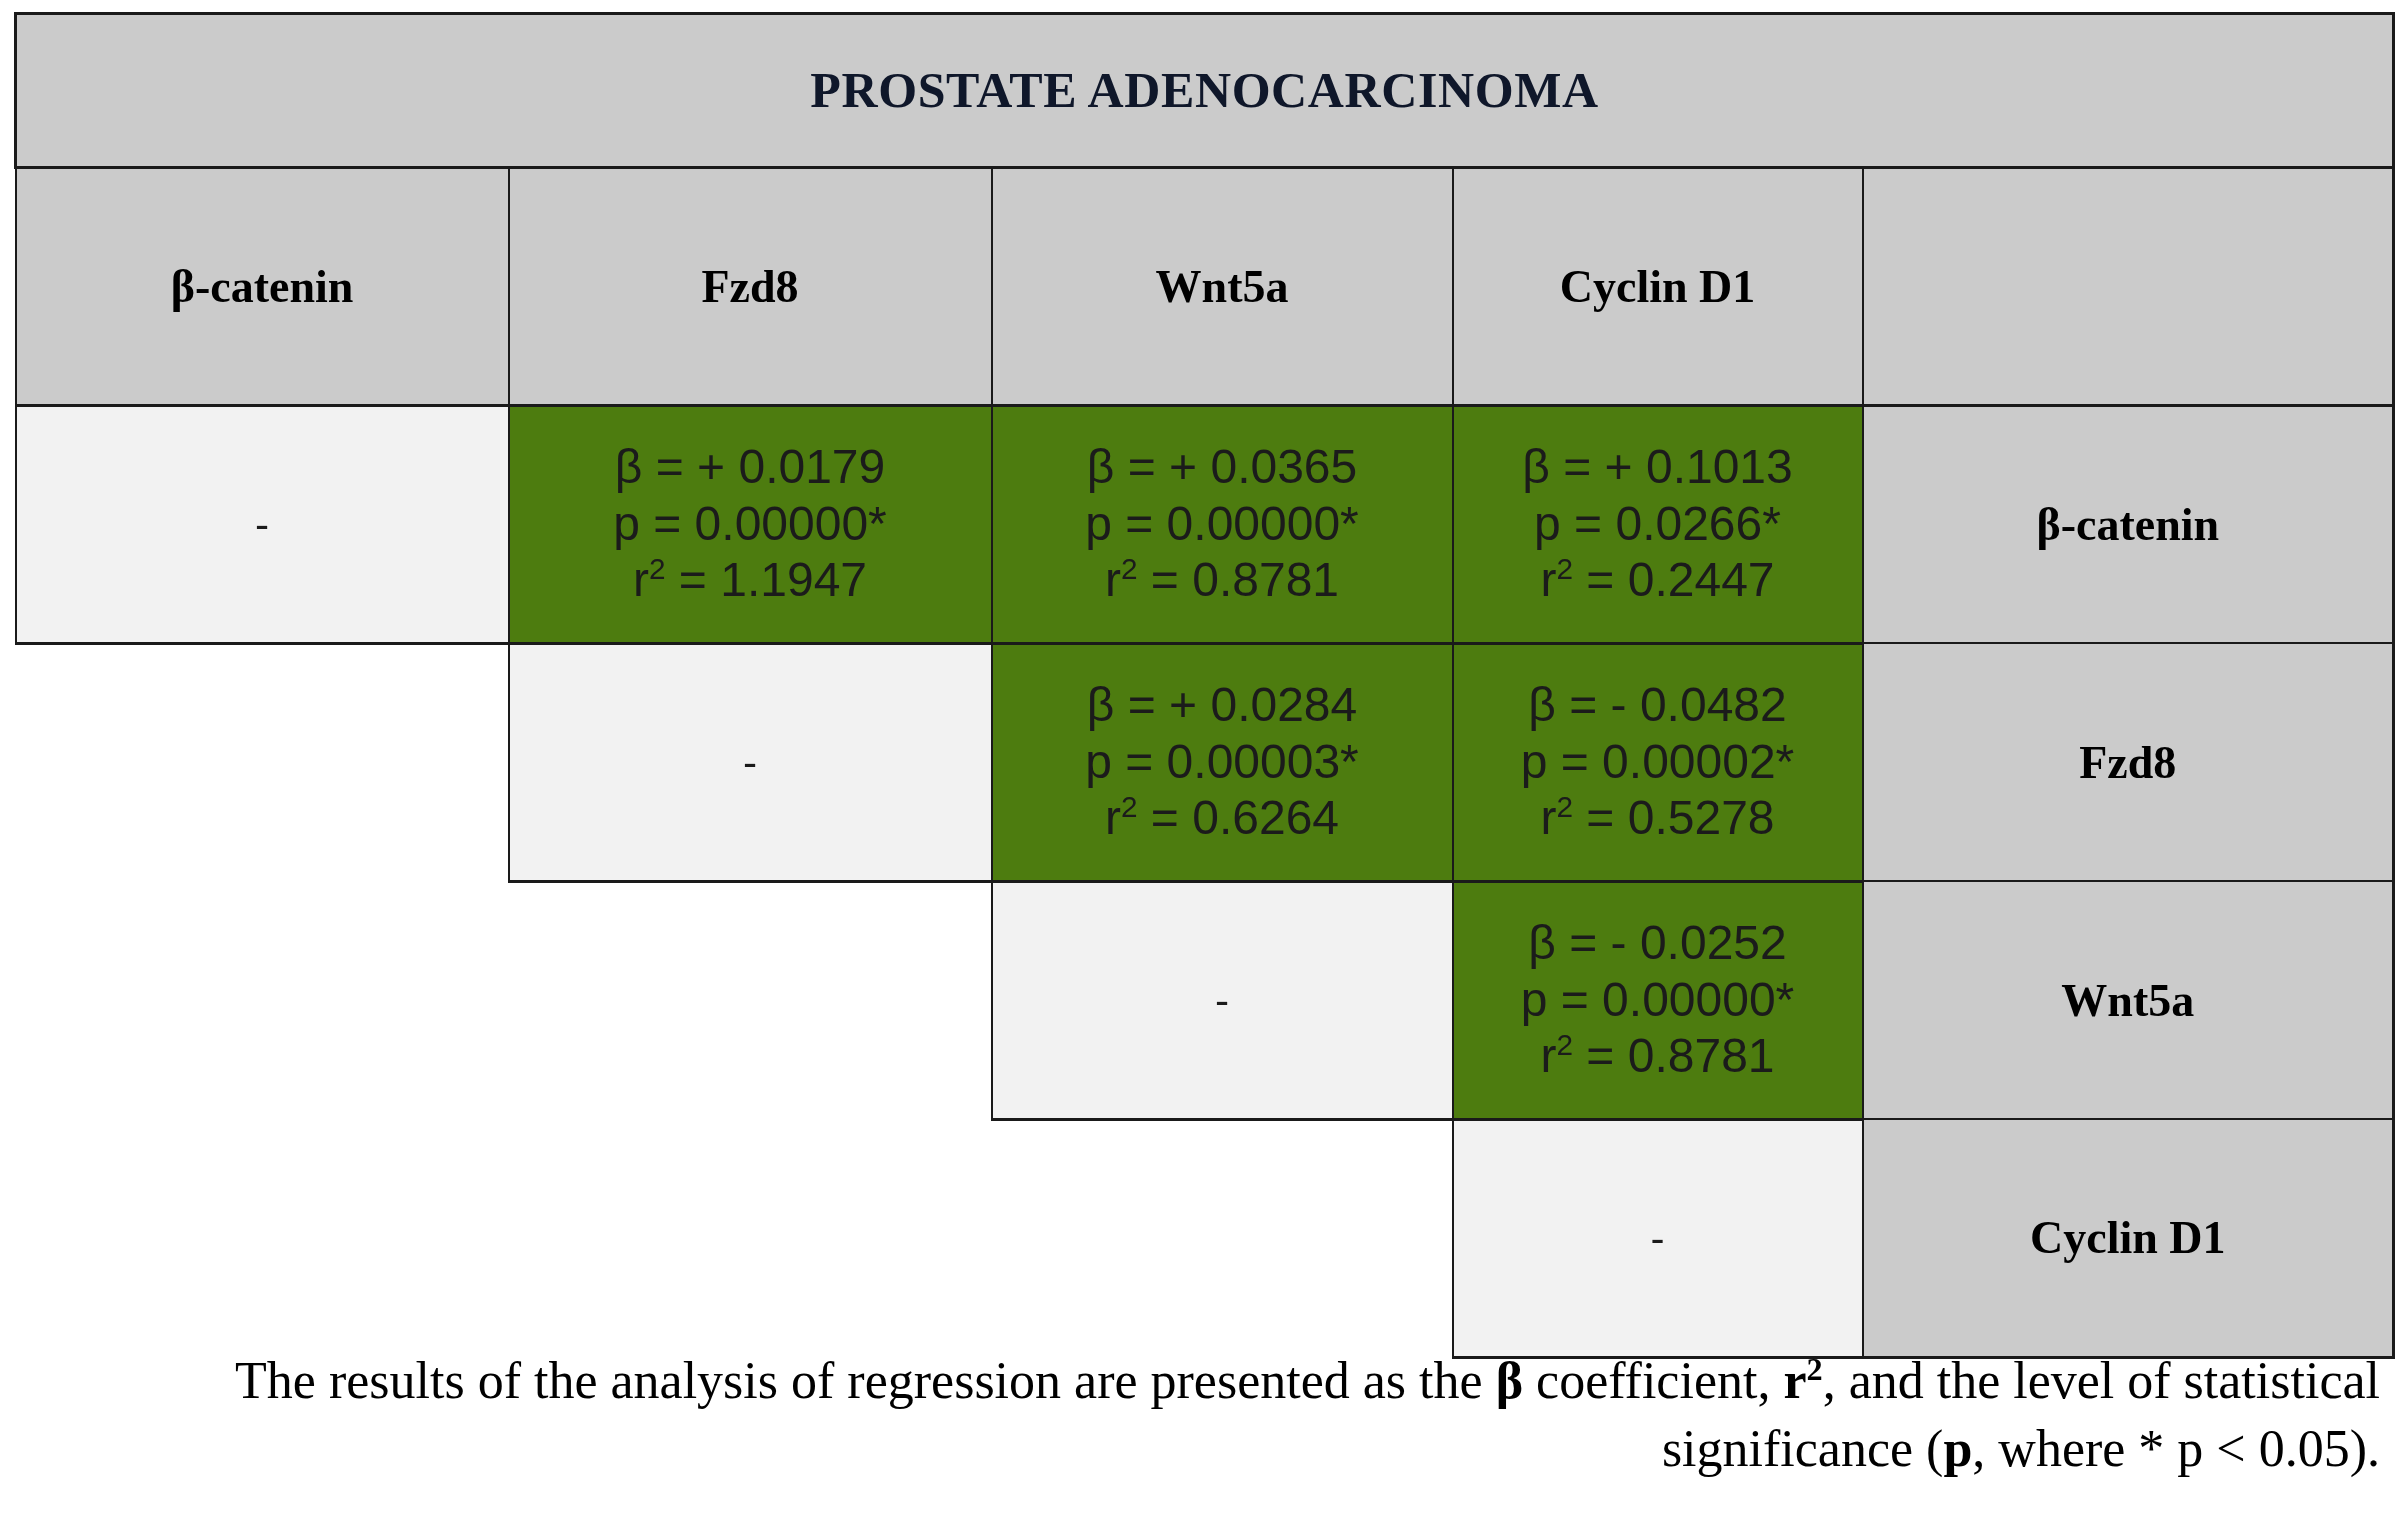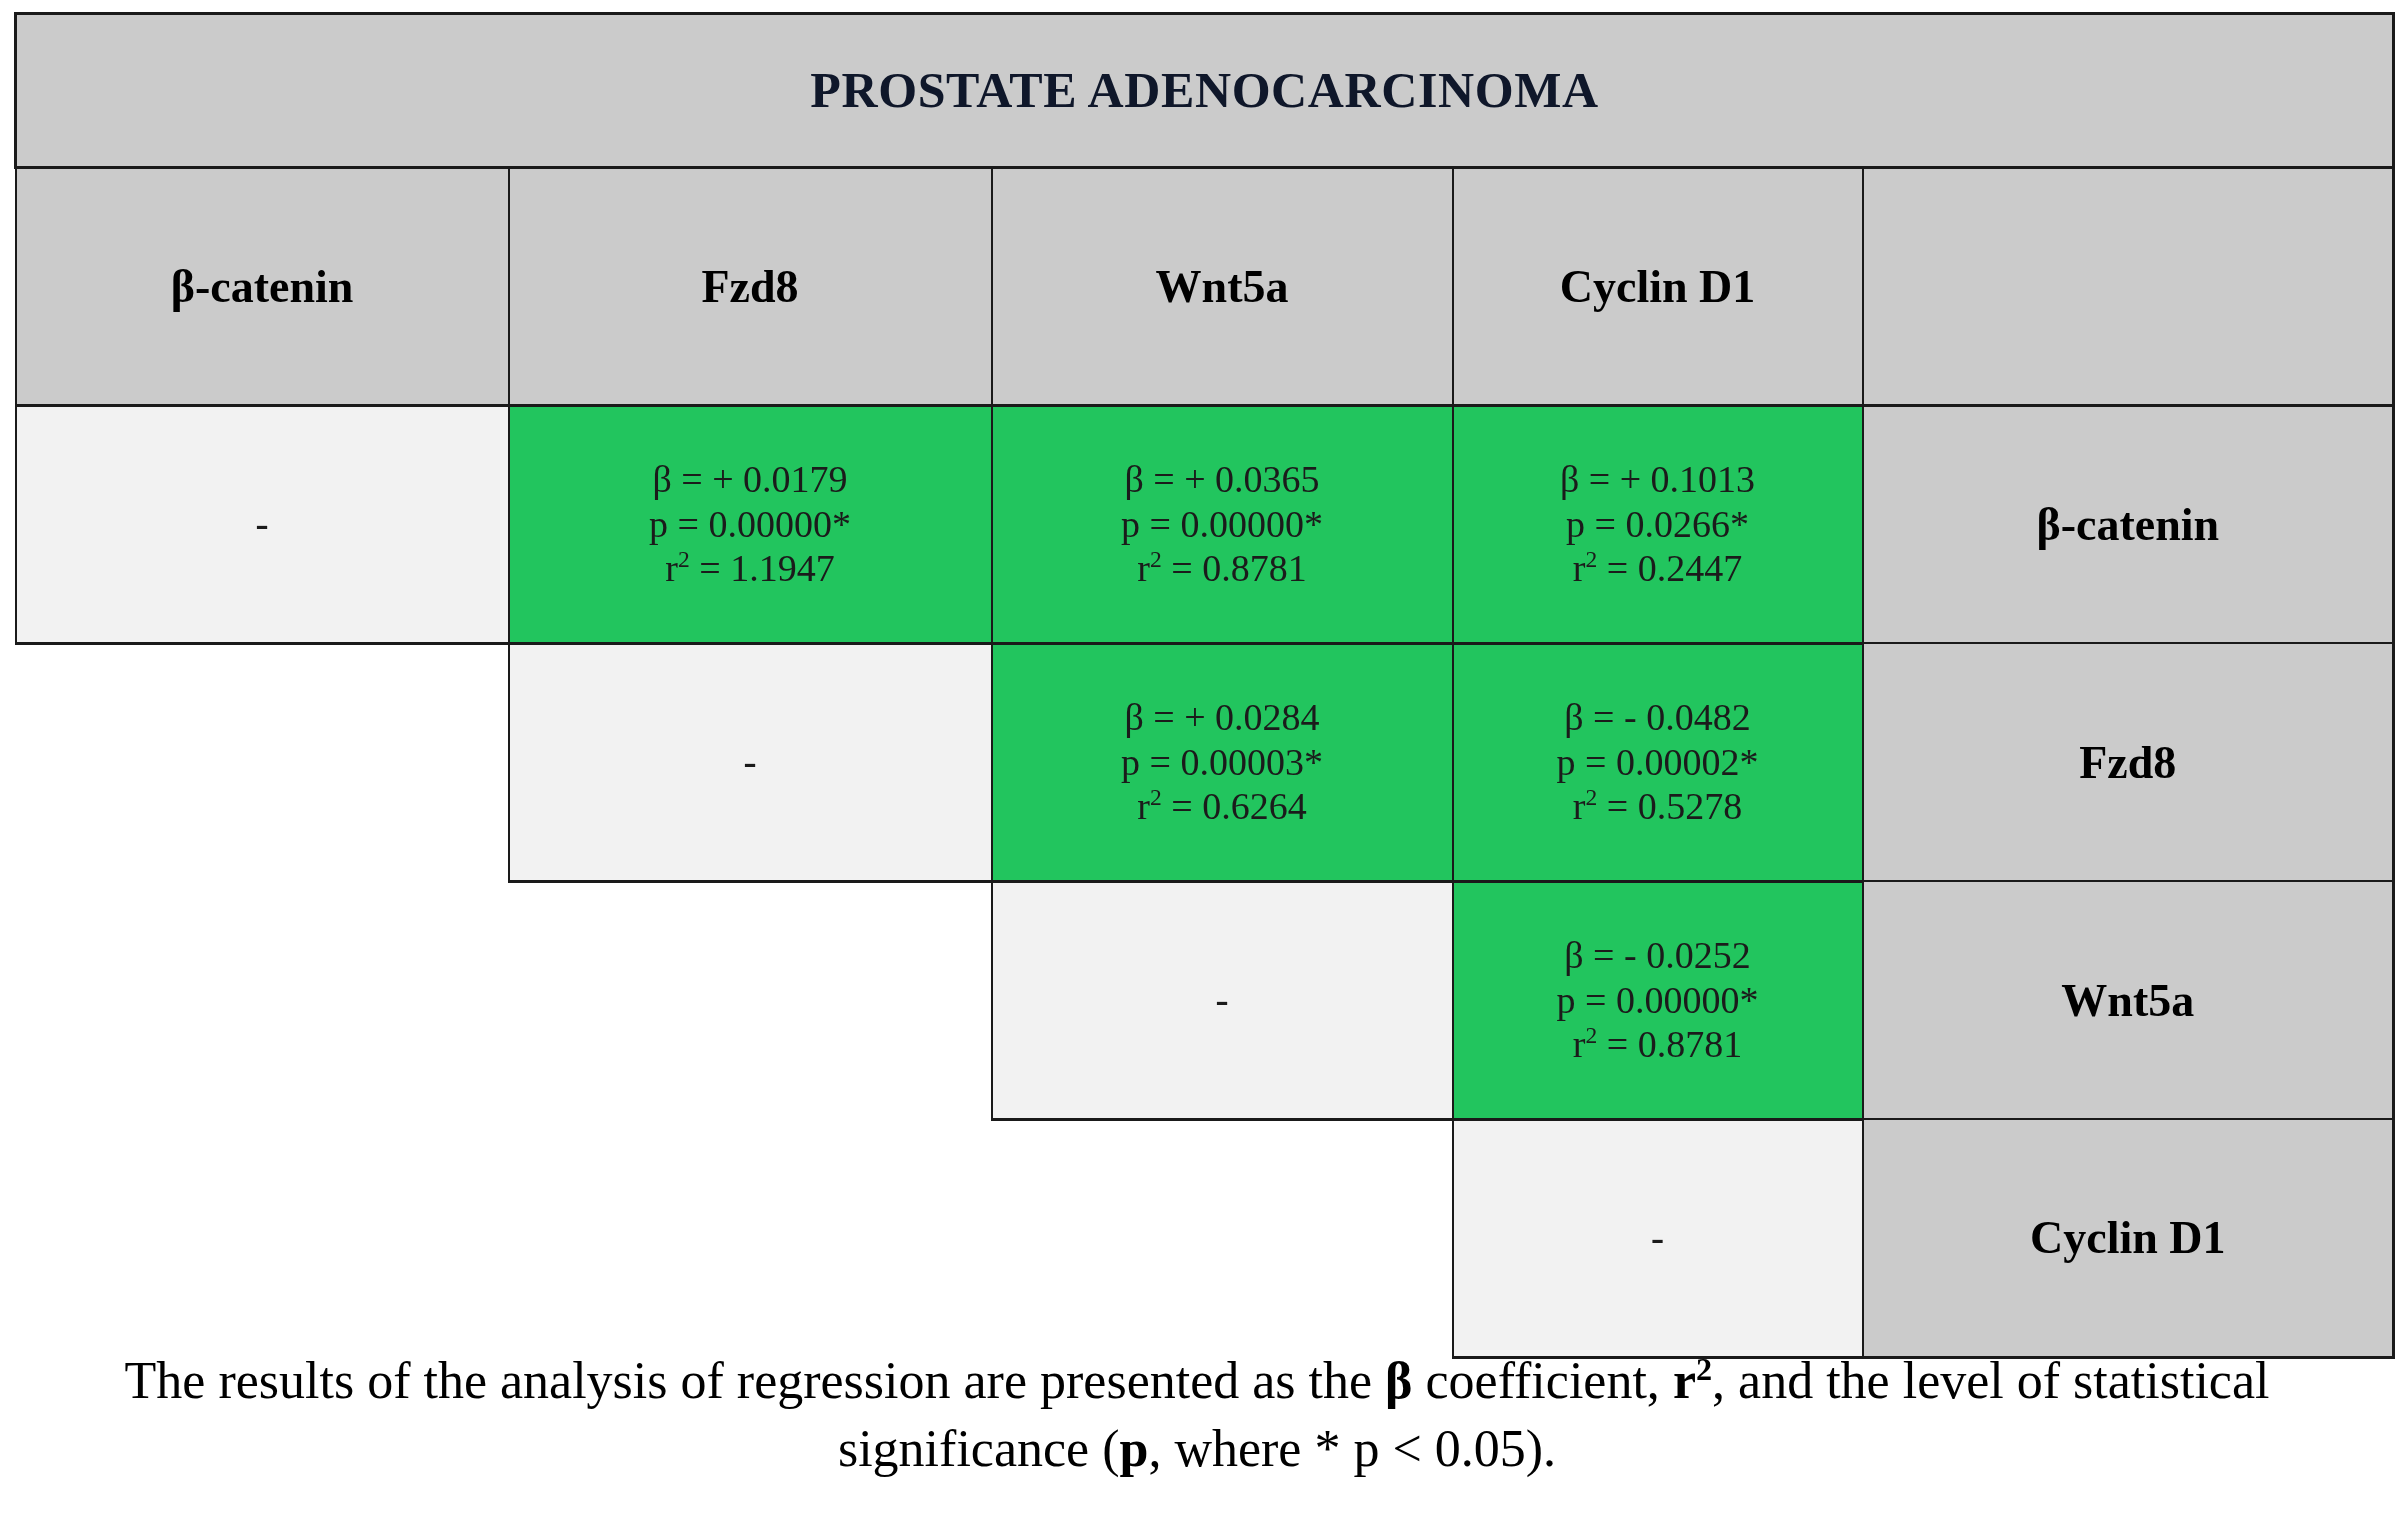--- a/index.html
+++ b/index.html
@@ -74,27 +74,27 @@
     font-weight: bold;
     font-size: 46px;
     color: #000000;
   }
   .hdr-cell.blank {
     border-right: 3.2px solid #1a1a1a;
   }
 
   
   .data-cell {
-    background: #22c55e;
+    background: #4d7c0f;
     border-left: 2.5px solid #1a1a1a;
     border-right: 2.5px solid #1a1a1a;
     border-bottom: 3.2px solid #1a1a1a;
     height: 235px;
-    font-family: Liberation Serif, serif;
-    font-size: 38px;
+    font-family: Liberation Sans, sans-serif;
+    font-size: 48px;
     line-height: 1.18;
     color: #1b1b1b;
     padding: 5.1px 11.5px 7.6px 11.5px;
   }
   .data-cell .stat-line {
     display: block;
     white-space: nowrap;
   }
   .data-cell sup {
     font-size: 0.62em;
@@ -141,21 +141,21 @@
   
   .caption {
     position: absolute;
     left: 14px;
     top: 1347px;
     width: 2366px;
     font-family: "Liberation Serif", "DejaVu Serif", serif;
     font-size: 52px;
     line-height: 1.30;
     color: #000000;
-    text-align: center;
+    text-align: right;
   }
   .caption b { font-weight: bold; }
   .caption sup { font-size: 0.62em; vertical-align: super; line-height: 0; }
 </style>
 </head>
 <body>
 
 <div id="page">
 
   <div class="table-wrap">

